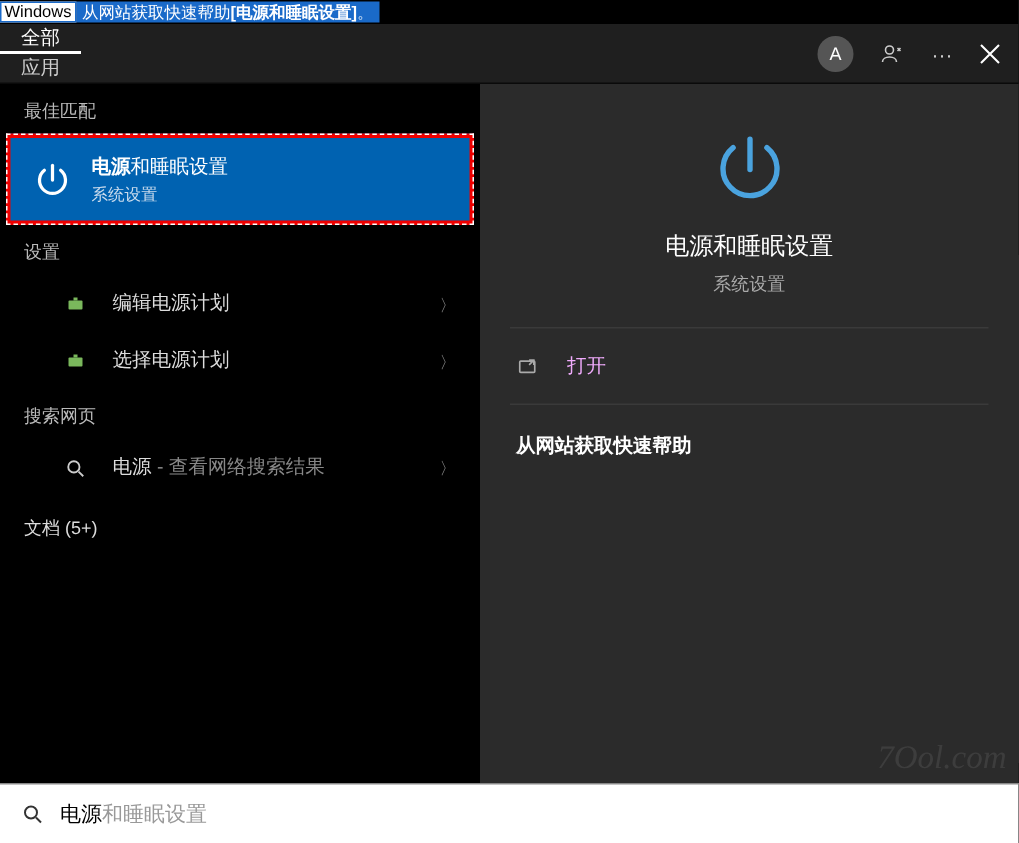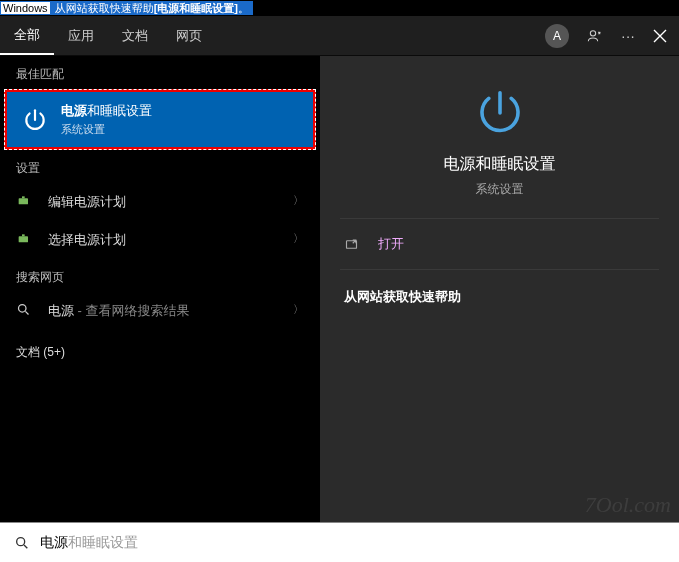--- a/index.html
+++ b/index.html
@@ -3,21 +3,21 @@
 <meta charset="utf-8">
 <style>
   * { margin: 0; padding: 0; box-sizing: border-box; font-family: "Microsoft YaHei", "Segoe UI", sans-serif; }
   body { width: 679px; height: 562px; background: #000; position: relative; overflow: hidden; }
   
   .banner { position: absolute; top: 0; left: 0; height: 16px; display: flex; align-items: center; justify-content: space-between; }
   .banner-box { background: #fff; border: 1px solid #1a6ac9; color: #000; font-size: 11px; padding: 0 2px; height: 14px; display: flex; align-items: center; }
   .banner-text { background: #1a6ac9; color: #fff; font-size: 11px; padding: 0 4px; height: 14px; display: flex; align-items: center; }
   
   .topbar { position: absolute; top: 16px; left: 0; right: 0; height: 40px; background: #1f1f1f; display: flex; align-items: center; border-bottom: 1px solid #0a0a0a; }
-  .tabs { display: flex; height: 100%; }
+  .tabs { display: flex; height: 100%; flex-direction: column; }
   .tab { color: #ccc; font-size: 13px; padding: 0 14px; display: flex; align-items: center; cursor: pointer; }
   .tab.active { border-bottom: 2px solid #fff; color: #fff; }
   .more-chevron { font-size: 9px; margin-left: 4px; color: #aaa; }
   .topright { margin-left: auto; display: flex; align-items: center; gap: 18px; padding-right: 12px; }
   .avatar { width: 24px; height: 24px; border-radius: 50%; background: #555; color: #fff; font-size: 12px; display: flex; align-items: center; justify-content: center; }
   .topicon { color: #ccc; font-size: 14px; cursor: pointer; }
   .close-x { color: #fff; font-size: 18px; cursor: pointer; }
   
   .main { position: absolute; top: 56px; left: 0; right: 0; bottom: 40px; display: flex; background: #1f1f1f; }
   .left-panel { width: 320px; background: #000000; overflow: hidden; }
@@ -25,21 +25,21 @@
   
   .section-label { color: #bbb; font-size: 12px; padding: 10px 16px 6px; }
   
   .best-match { display: flex; align-items: center; background: #0062b1; padding: 10px 14px; margin: 0 4px; border: 3px solid #e00; position: relative; }
   .best-match:before { content: ''; position: absolute; inset: -3px; border: 1px dashed #fff; pointer-events: none; }
   .power-icon-small { width: 28px; height: 28px; display: flex; align-items: center; justify-content: center; margin-right: 12px; }
   .bm-title { color: #fff; font-size: 13px; }
   .bm-title strong { font-weight: bold; }
   .bm-sub { color: #cde; font-size: 11px; margin-top: 2px; }
   
-  .list-row { display: flex; align-items: flex-start; padding: 10px 16px; color: #ddd; font-size: 13px; cursor: pointer; }
+  .list-row { display: flex; align-items: flex-end; padding: 10px 16px; color: #ddd; font-size: 13px; cursor: pointer; margin-left: 27px; }
   .row-icon { width: 20px; margin-right: 12px; font-size: 14px; color: #8abf6f; }
   .row-icon.search { color: #ccc; }
   .row-text { flex: 1; }
   .row-text .dim { color: #888; }
   .row-chevron { color: #888; font-size: 11px; }
   
   .cat-label { color: #ddd; font-size: 12px; padding: 14px 16px 4px; }
   
   .preview-top { text-align: center; padding: 10px 0 20px; border-bottom: 1px solid #3a3a3a; }
   .power-icon-large { display: inline-flex; margin-bottom: 14px; }

